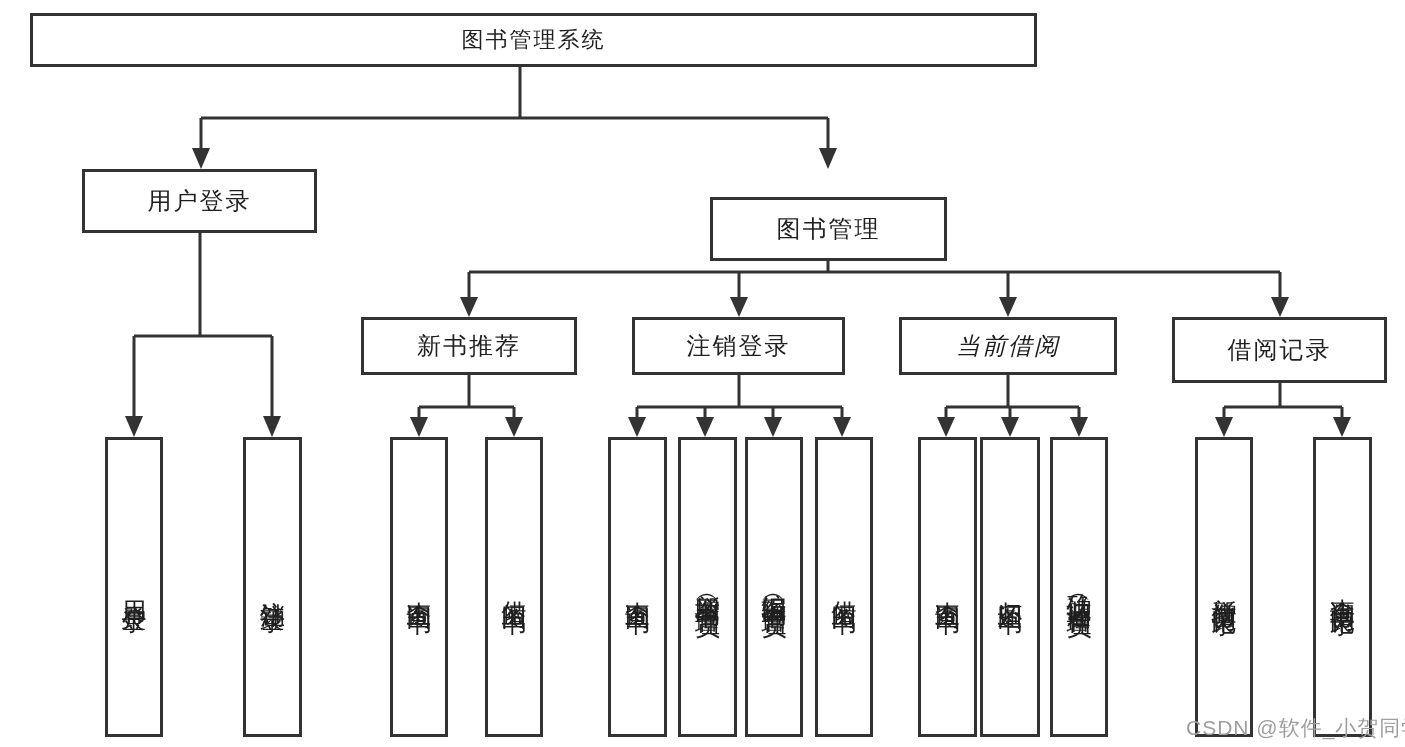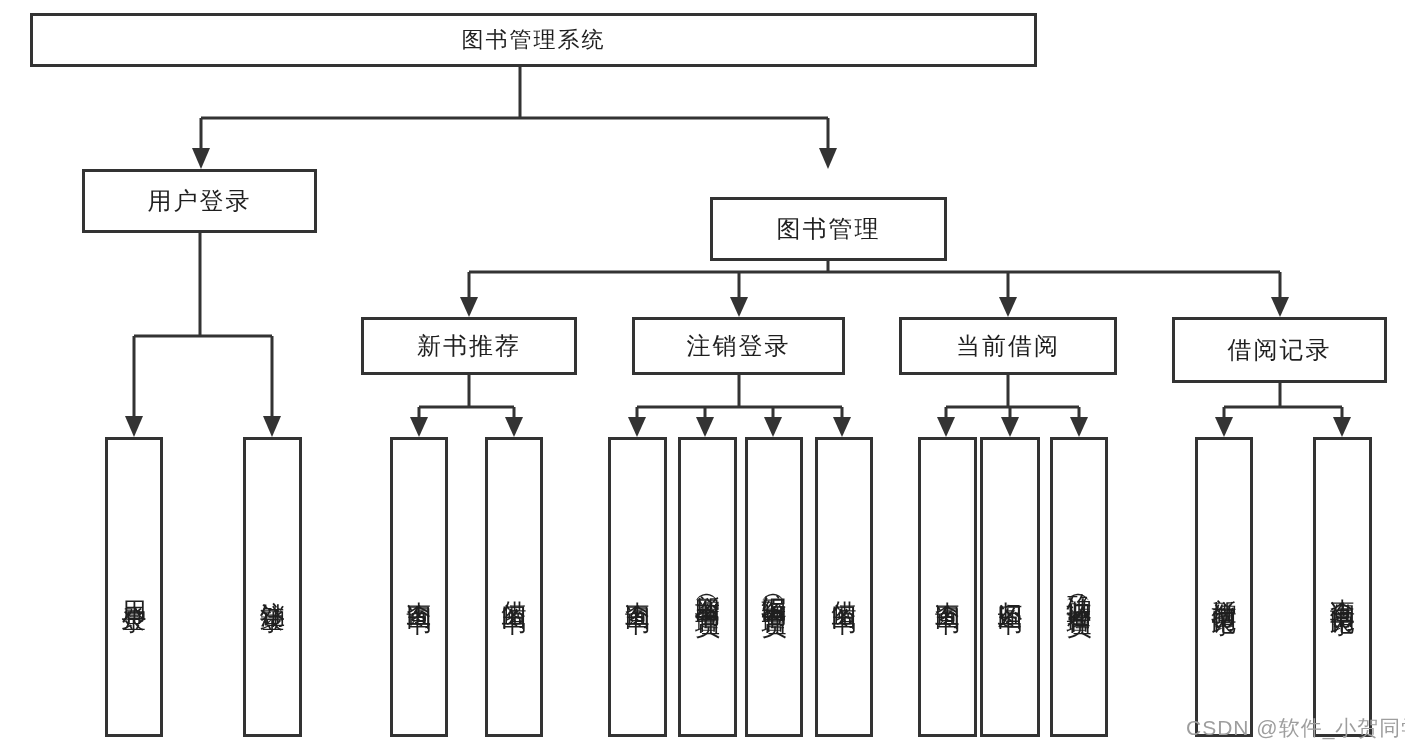--- a/index.html
+++ b/index.html
@@ -101,21 +101,21 @@
   <div class="node root" style="left:30px;top:13px;width:1007px;height:54px;">图书管理系统</div>
 
   <div class="node" style="left:82px;top:169px;width:235px;height:64px;">用户登录</div>
 
   <div class="node" style="left:710px;top:169px;width:237px;height:64px;margin-top:28px;">图书管理</div>
 
   <div class="node" style="left:361px;top:317px;width:216px;height:58px;">新书推荐</div>
 
   <div class="node" style="left:632px;top:317px;width:213px;height:58px;">注销登录</div>
 
-  <div class="node" style="left:899px;top:317px;width:218px;height:58px;">当前借阅</div>
+  <div class="node" style="left:899px;top:317px;width:218px;height:58px;font-style:italic;">当前借阅</div>
 
   <div class="node" style="left:1172px;top:317px;width:215px;height:66px;">借阅记录</div>
 
   <div class="leaf" style="left:105px;width:58px;">
     <span>用户登录</span>
   </div>
   <div class="leaf" style="left:243px;width:59px;">
     <span>注销登录</span>
   </div>
 

